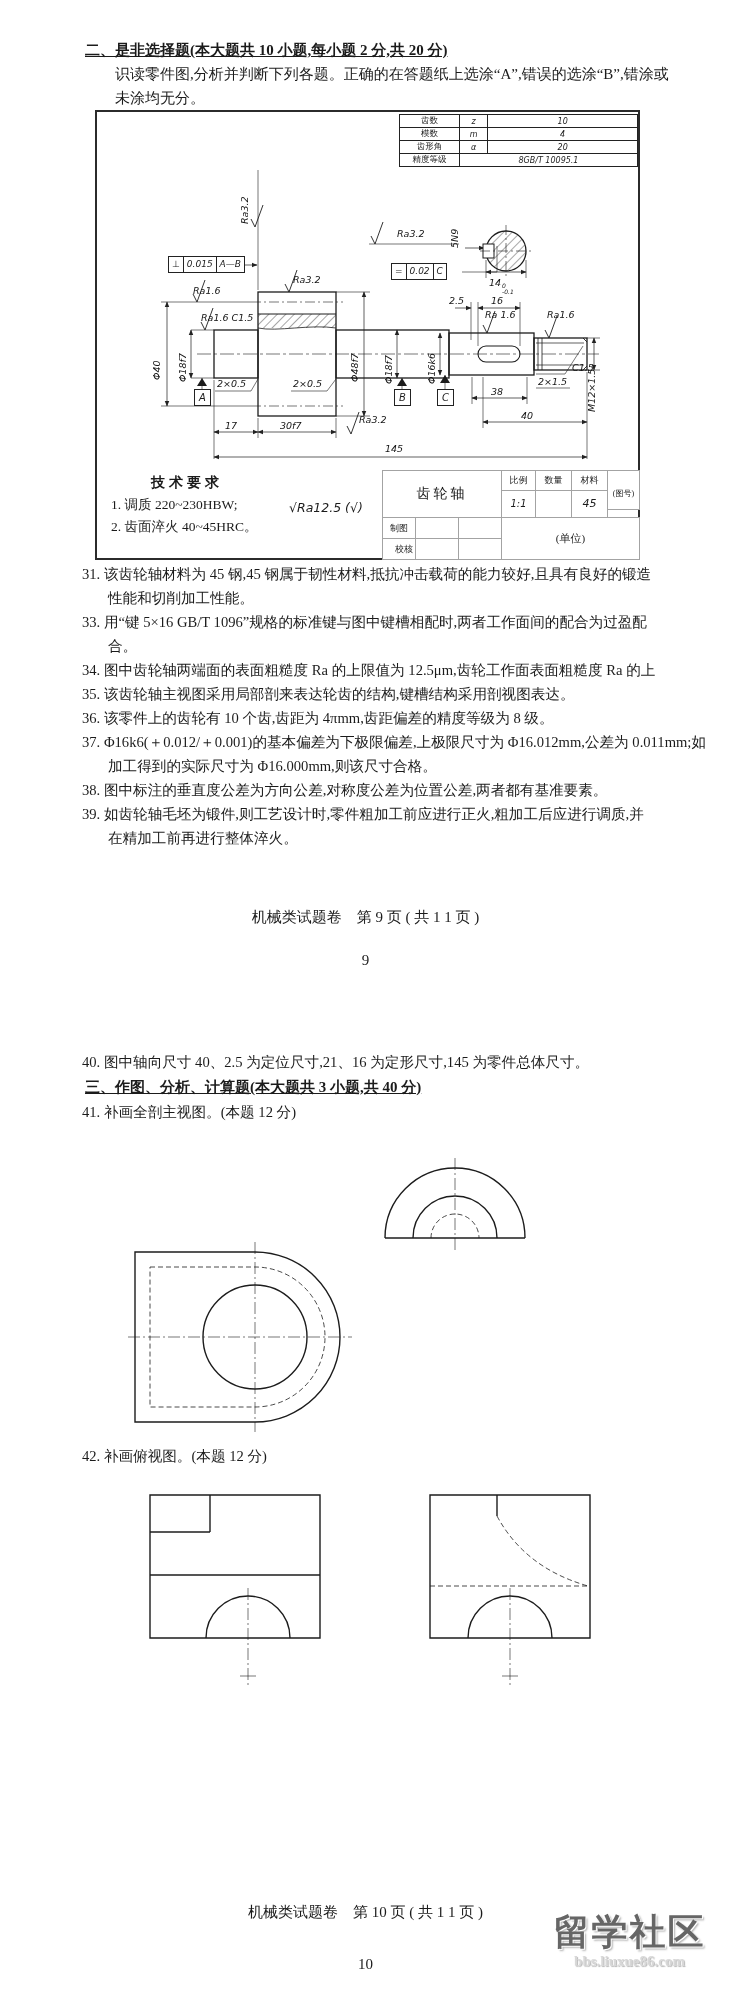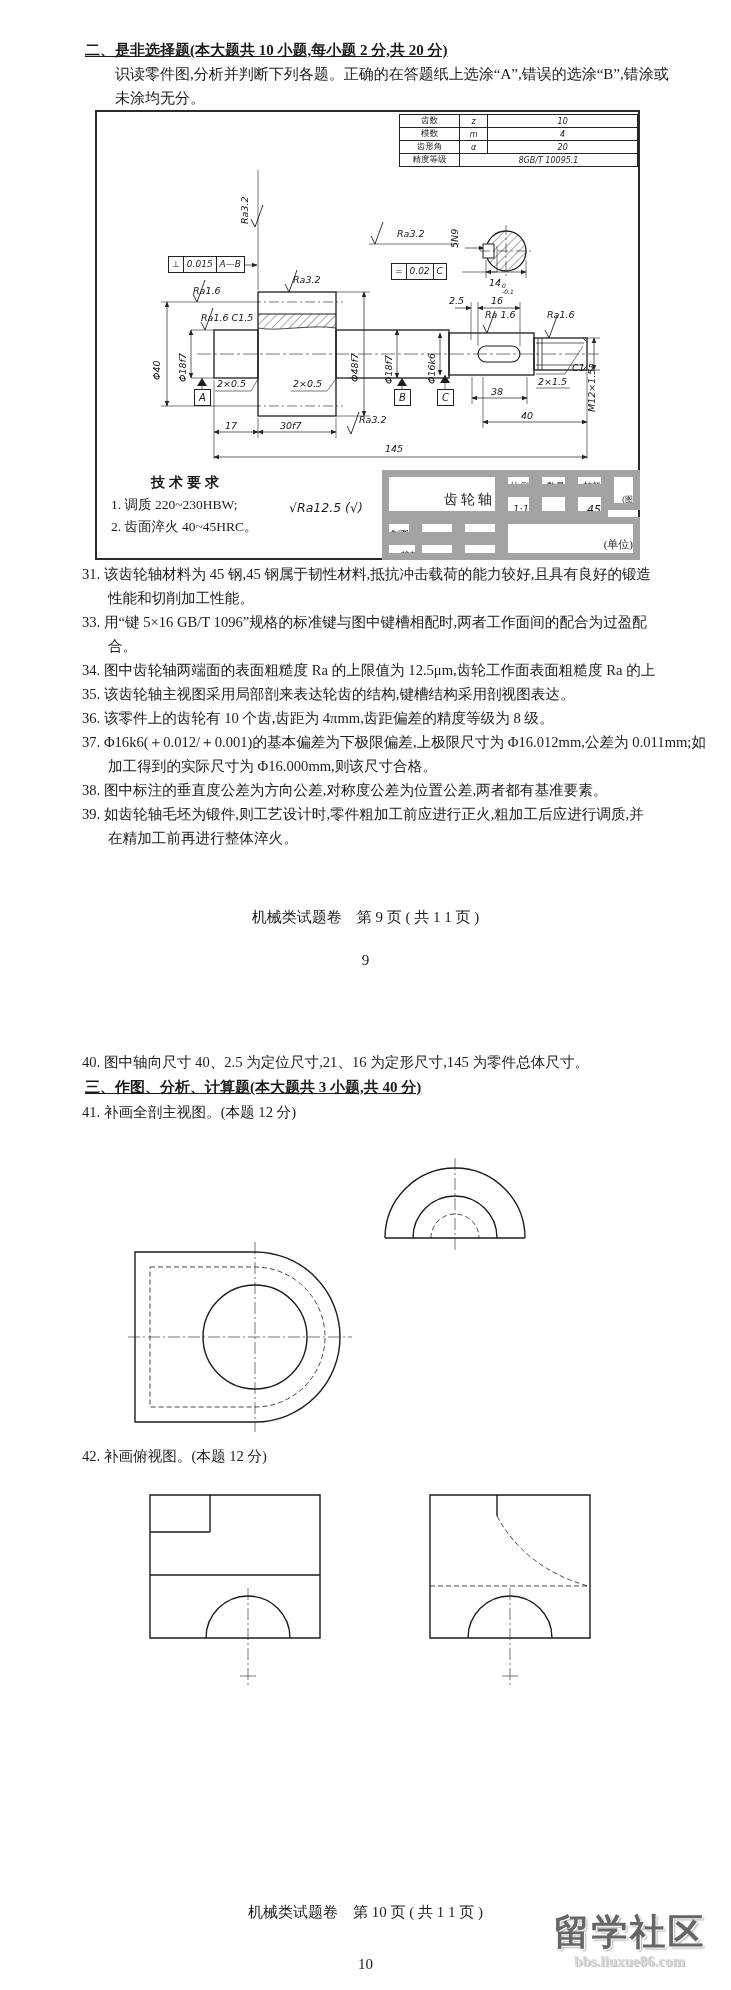--- a/index.html
+++ b/index.html
@@ -23,22 +23,22 @@
          font:italic 10px "DejaVu Sans",sans-serif;text-align:center;line-height:15px;}
   .tolstack{display:inline-flex;flex-direction:column;vertical-align:-2px;margin-left:1px;
             font:italic 6px "DejaVu Sans",sans-serif;line-height:6px;}
   
   .geartab{position:absolute;left:302px;top:2px;border-collapse:collapse;}
   .geartab td{border:1px solid #222;height:11px;padding:0 2px;
               font:8.5px "Liberation Serif",serif;text-align:center;white-space:nowrap;}
   .geartab td.v{font-style:italic;font-family:"DejaVu Sans",sans-serif;font-size:8px;}
   
   .tblock{position:absolute;left:285px;top:358px;width:258px;height:90px;}
-  .tcell{position:absolute;border:7px solid #a3a3a3;box-sizing:border-box;background:#fff;
-         font-size:9px;text-align:right;overflow:hidden;}
+  .tcell{position:absolute;border:1px solid #a3a3a3;box-sizing:border-box;background:#fff;
+         font-size:9px;text-align:center;overflow:hidden;}
   
   .techreq{position:absolute;left:14px;top:360px;font-size:13.5px;line-height:22px;white-space:nowrap;}
   .techreq .t{font-weight:bold;font-size:14px;letter-spacing:4px;padding-left:40px;}
   .surfnote{position:absolute;left:192px;top:388px;font:italic 12.5px "DejaVu Sans",sans-serif;white-space:nowrap;}
   
   .figsvg{position:absolute;}
   
   .wm{position:absolute;left:532px;top:1912px;width:195px;text-align:center;opacity:.8;}
   .wm .l1{font-size:36px;font-weight:bold;color:#404040;letter-spacing:2px;
           text-shadow:1px 1px 0 #fff,2px 2px 2px #9a9a9a;line-height:40px;white-space:nowrap;}

